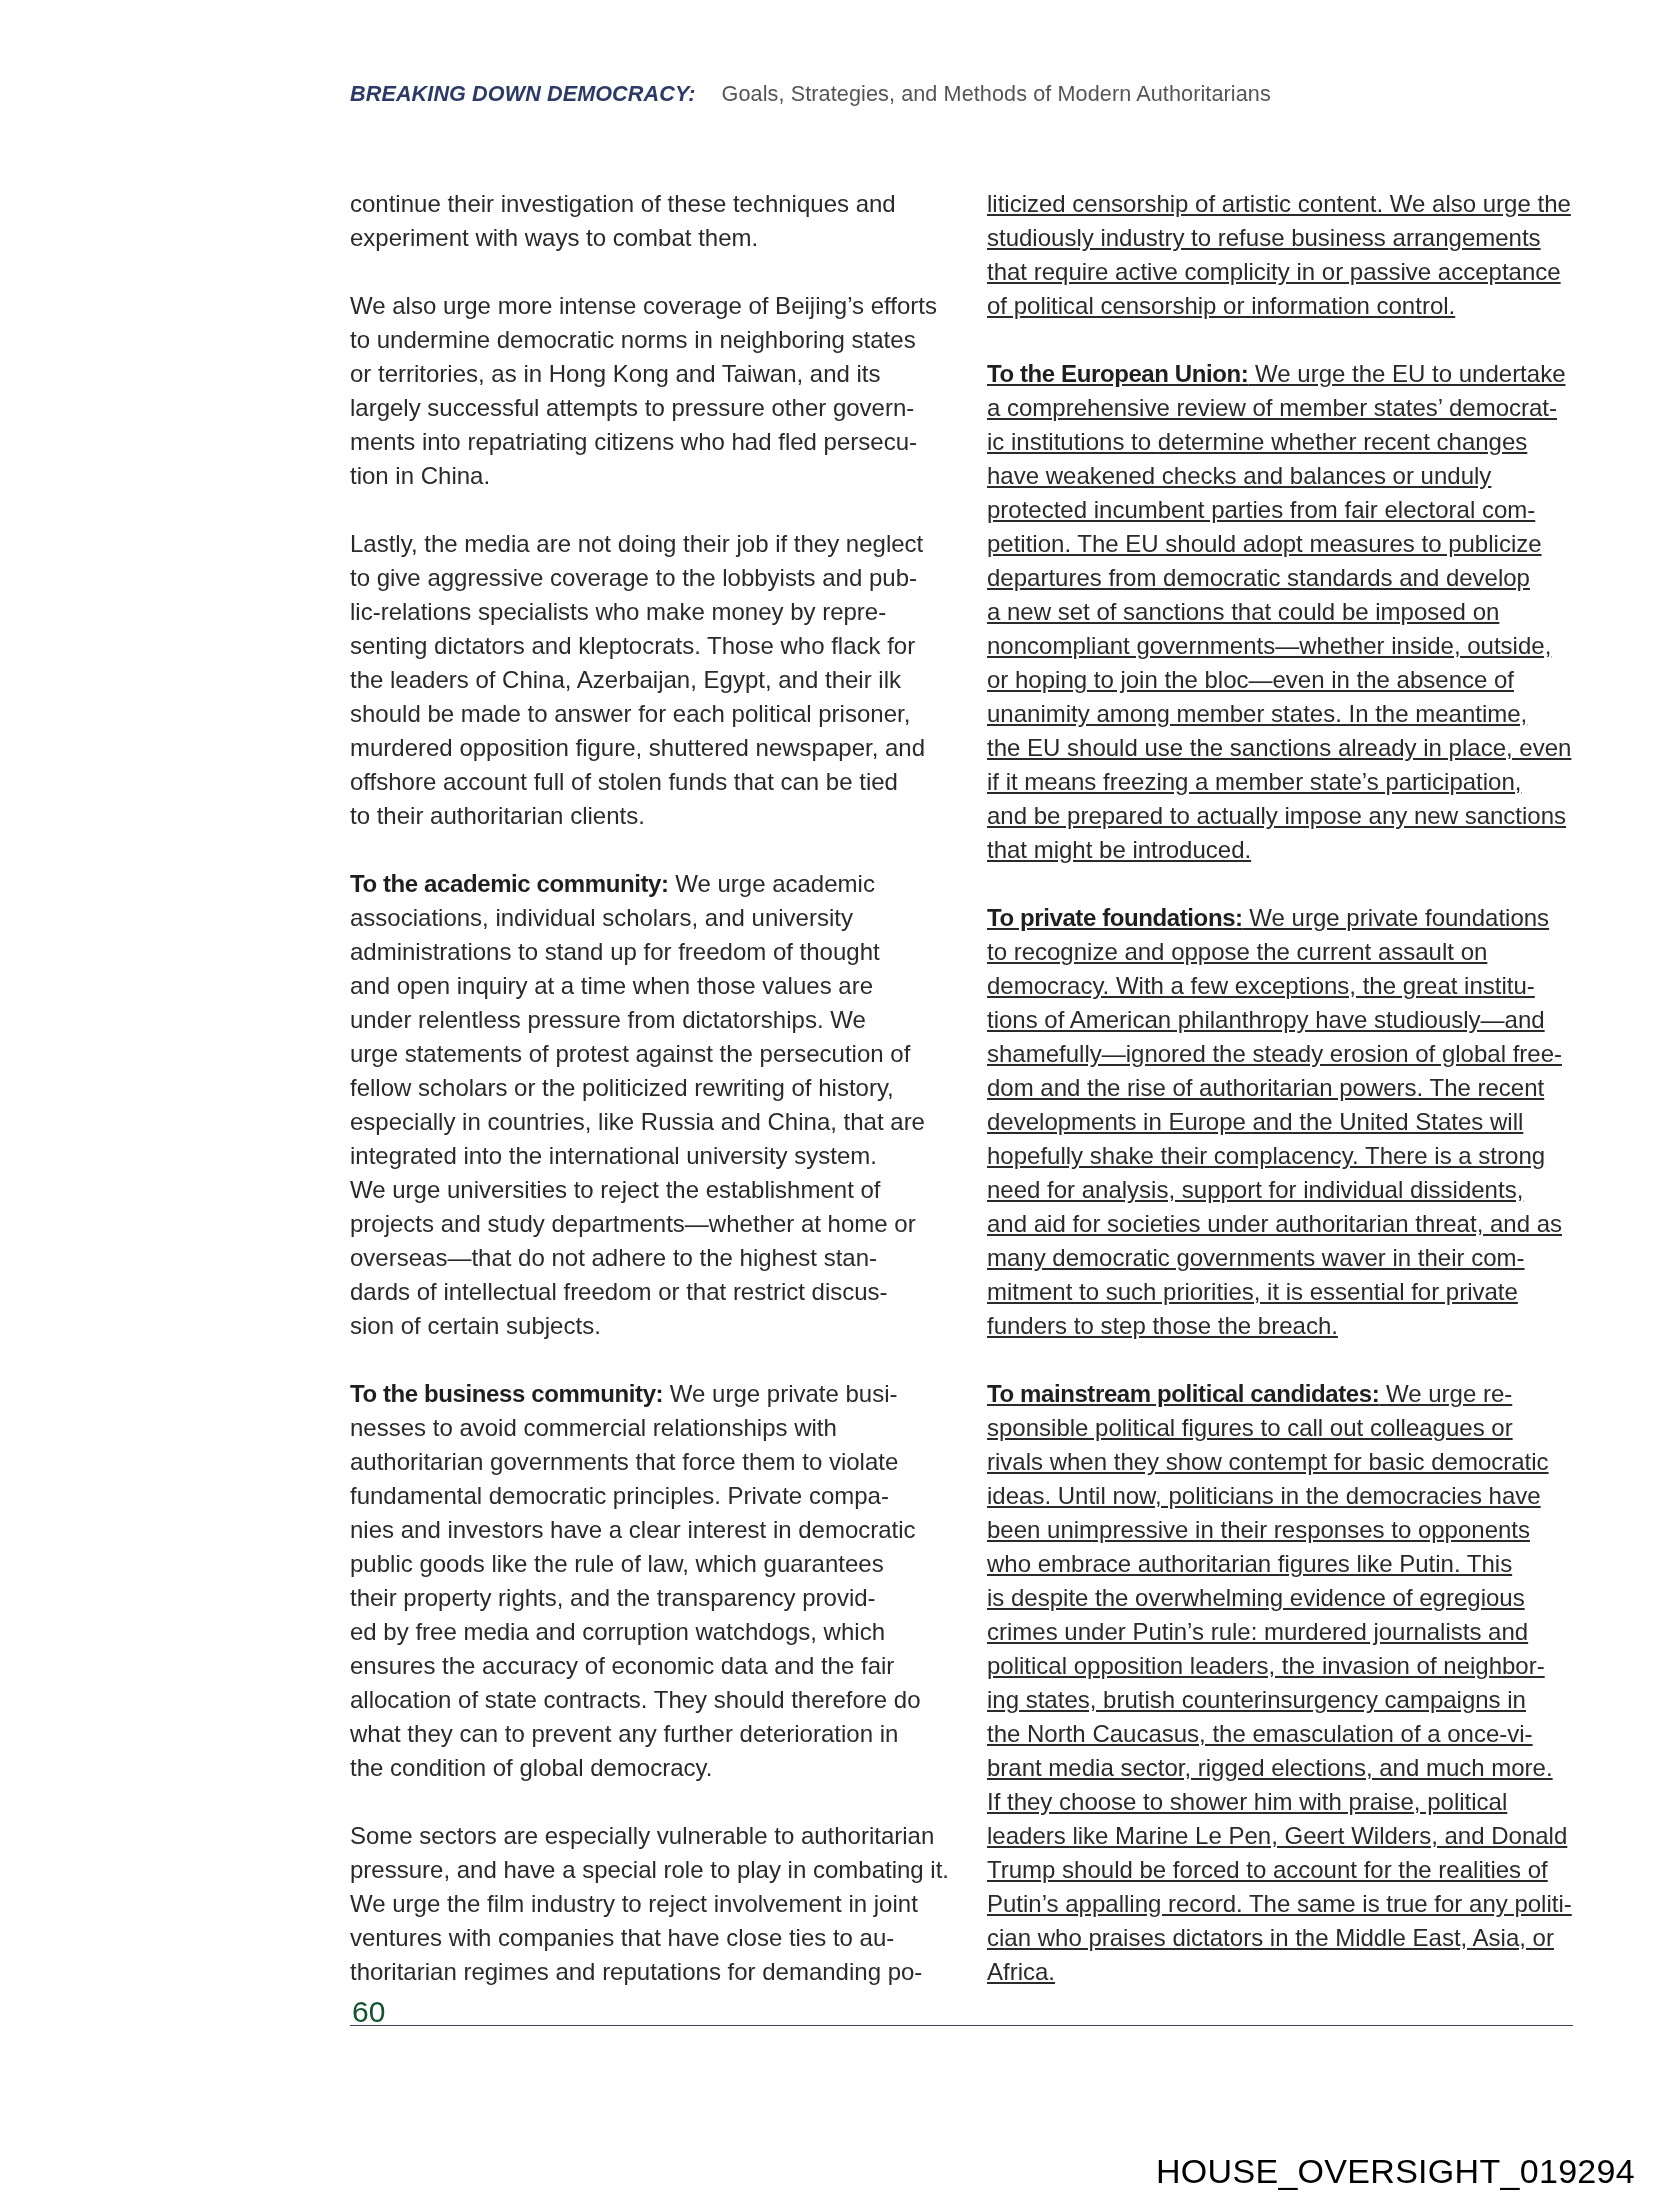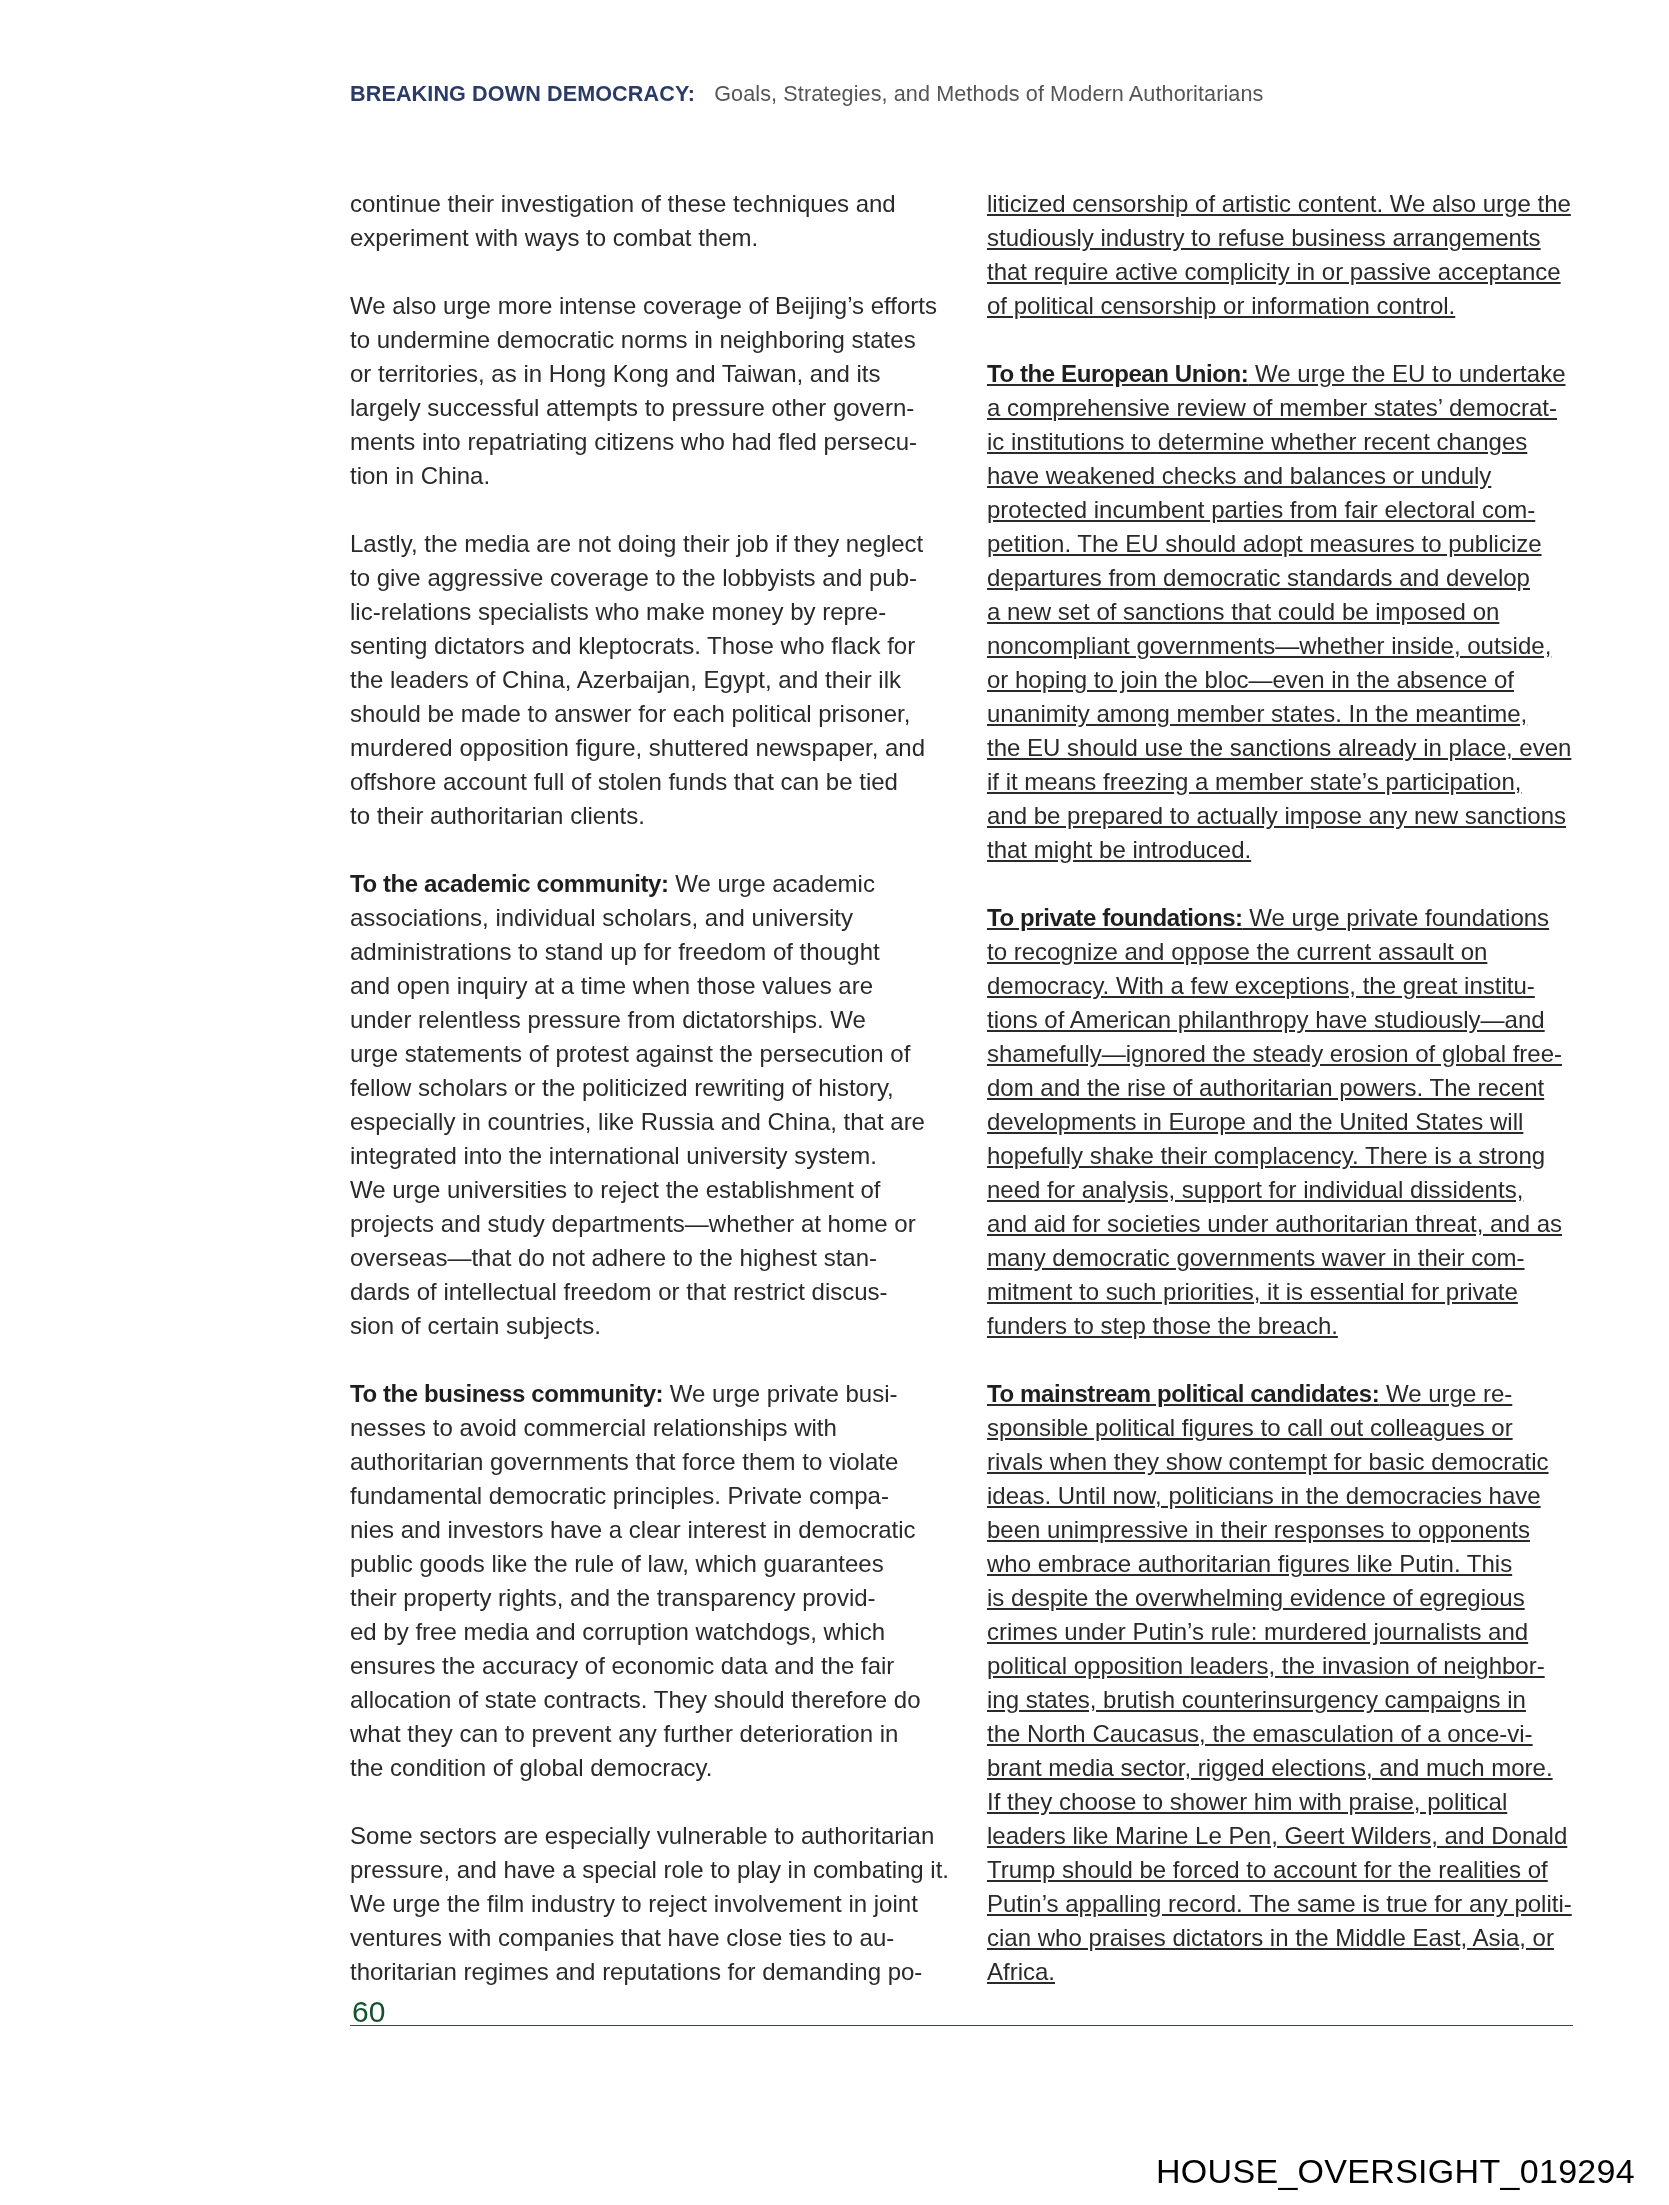--- a/index.html
+++ b/index.html
@@ -4,22 +4,22 @@
   <style>
     html, body { margin: 0; padding: 0; background: #ffffff; }
     body {
       width: 1669px; height: 2205px; position: relative; overflow: hidden;
       font-family: "Liberation Sans", sans-serif; color: #231f20;
     }
     .running-head {
       position: absolute; left: 350px; top: 81px;
       font-size: 21.6px; letter-spacing: 0.1px; white-space: nowrap;
     }
-    .running-head .rh-title { color: #2b3a67; font-weight: bold; }
-    .running-head .rh-sub { color: #555; font-weight: normal; margin-left: 13px; }
+    .running-head .rh-title { color: #2b3a67; font-weight: bold; font-style: italic; }
+    .running-head .rh-sub { color: #555; font-weight: normal; margin-left: 20px; }
 
     .col {
       position: absolute; top: 187px; width: 612px;
       font-size: 24px; line-height: 34px; color: #2a2a2a;
     }
     .col.left { left: 350px; }
     .col.right { left: 987px; text-decoration: underline; }
     .para { margin: 0 0 34px 0; }
     .para .lead { font-weight: bold; color: #1f1f1f; letter-spacing: -0.4px; margin-top: 48px; }
     .line { display: block; white-space: nowrap; }

